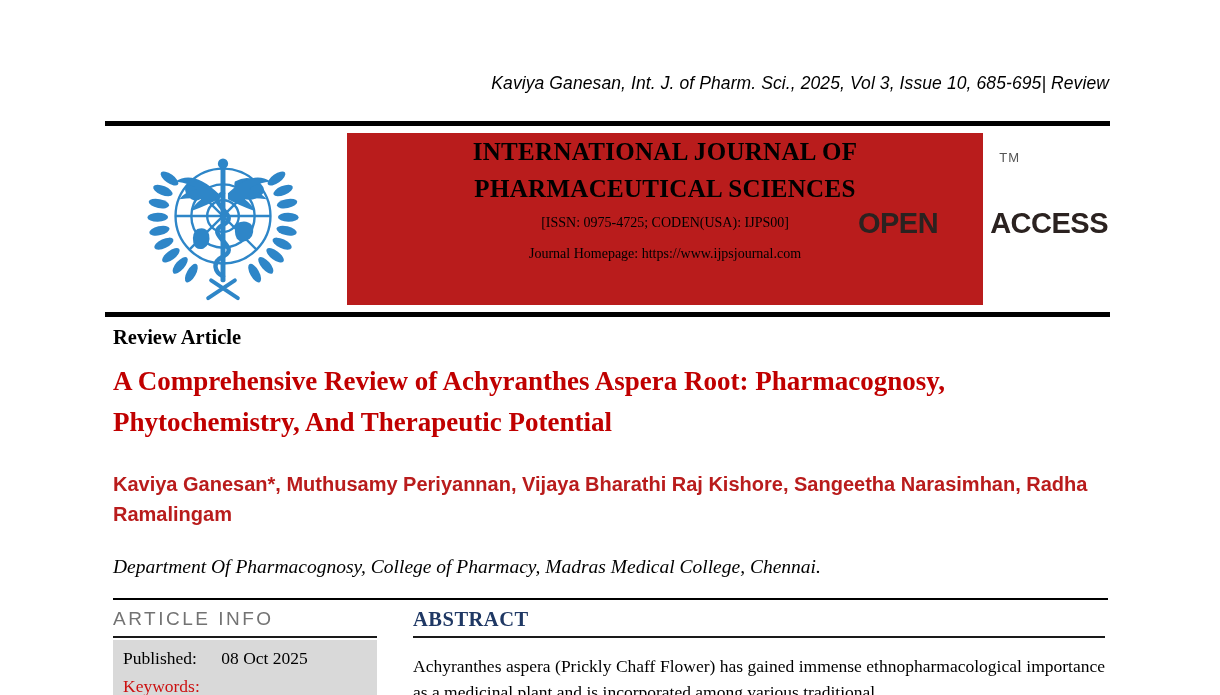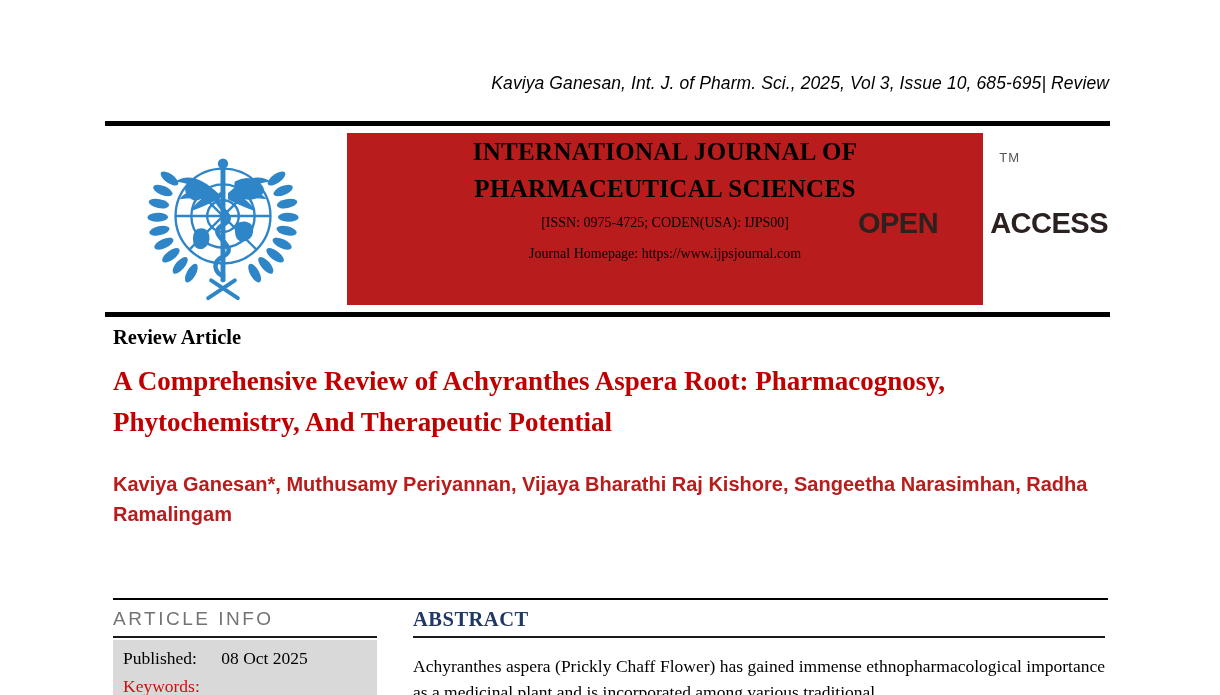--- a/index.html
+++ b/index.html
@@ -147,20 +147,21 @@
   </div>
 
   <div class="bar bar-bottom"></div>
 
   <div class="article-type">Review Article</div>
 
   <h1 class="title">A Comprehensive Review of Achyranthes Aspera Root: Pharmacognosy, Phytochemistry, And Therapeutic Potential</h1>
 
   <div class="authors">Kaviya Ganesan*, Muthusamy Periyannan, Vijaya Bharathi Raj Kishore, Sangeetha Narasimhan, Radha Ramalingam</div>
 
+  <div class="affiliation">Department Of Pharmacognosy, College of Pharmacy, Madras Medical College, Chennai.</div>
 
   <div class="section-rule"></div>
 
   <div class="left-col">
     <div class="info-heading">ARTICLE INFO</div>
     <div class="info-rule"></div>
     <div class="info-box">
       <div class="published-row">
         <span class="published-label">Published:</span>
         <span>08 Oct 2025</span>

